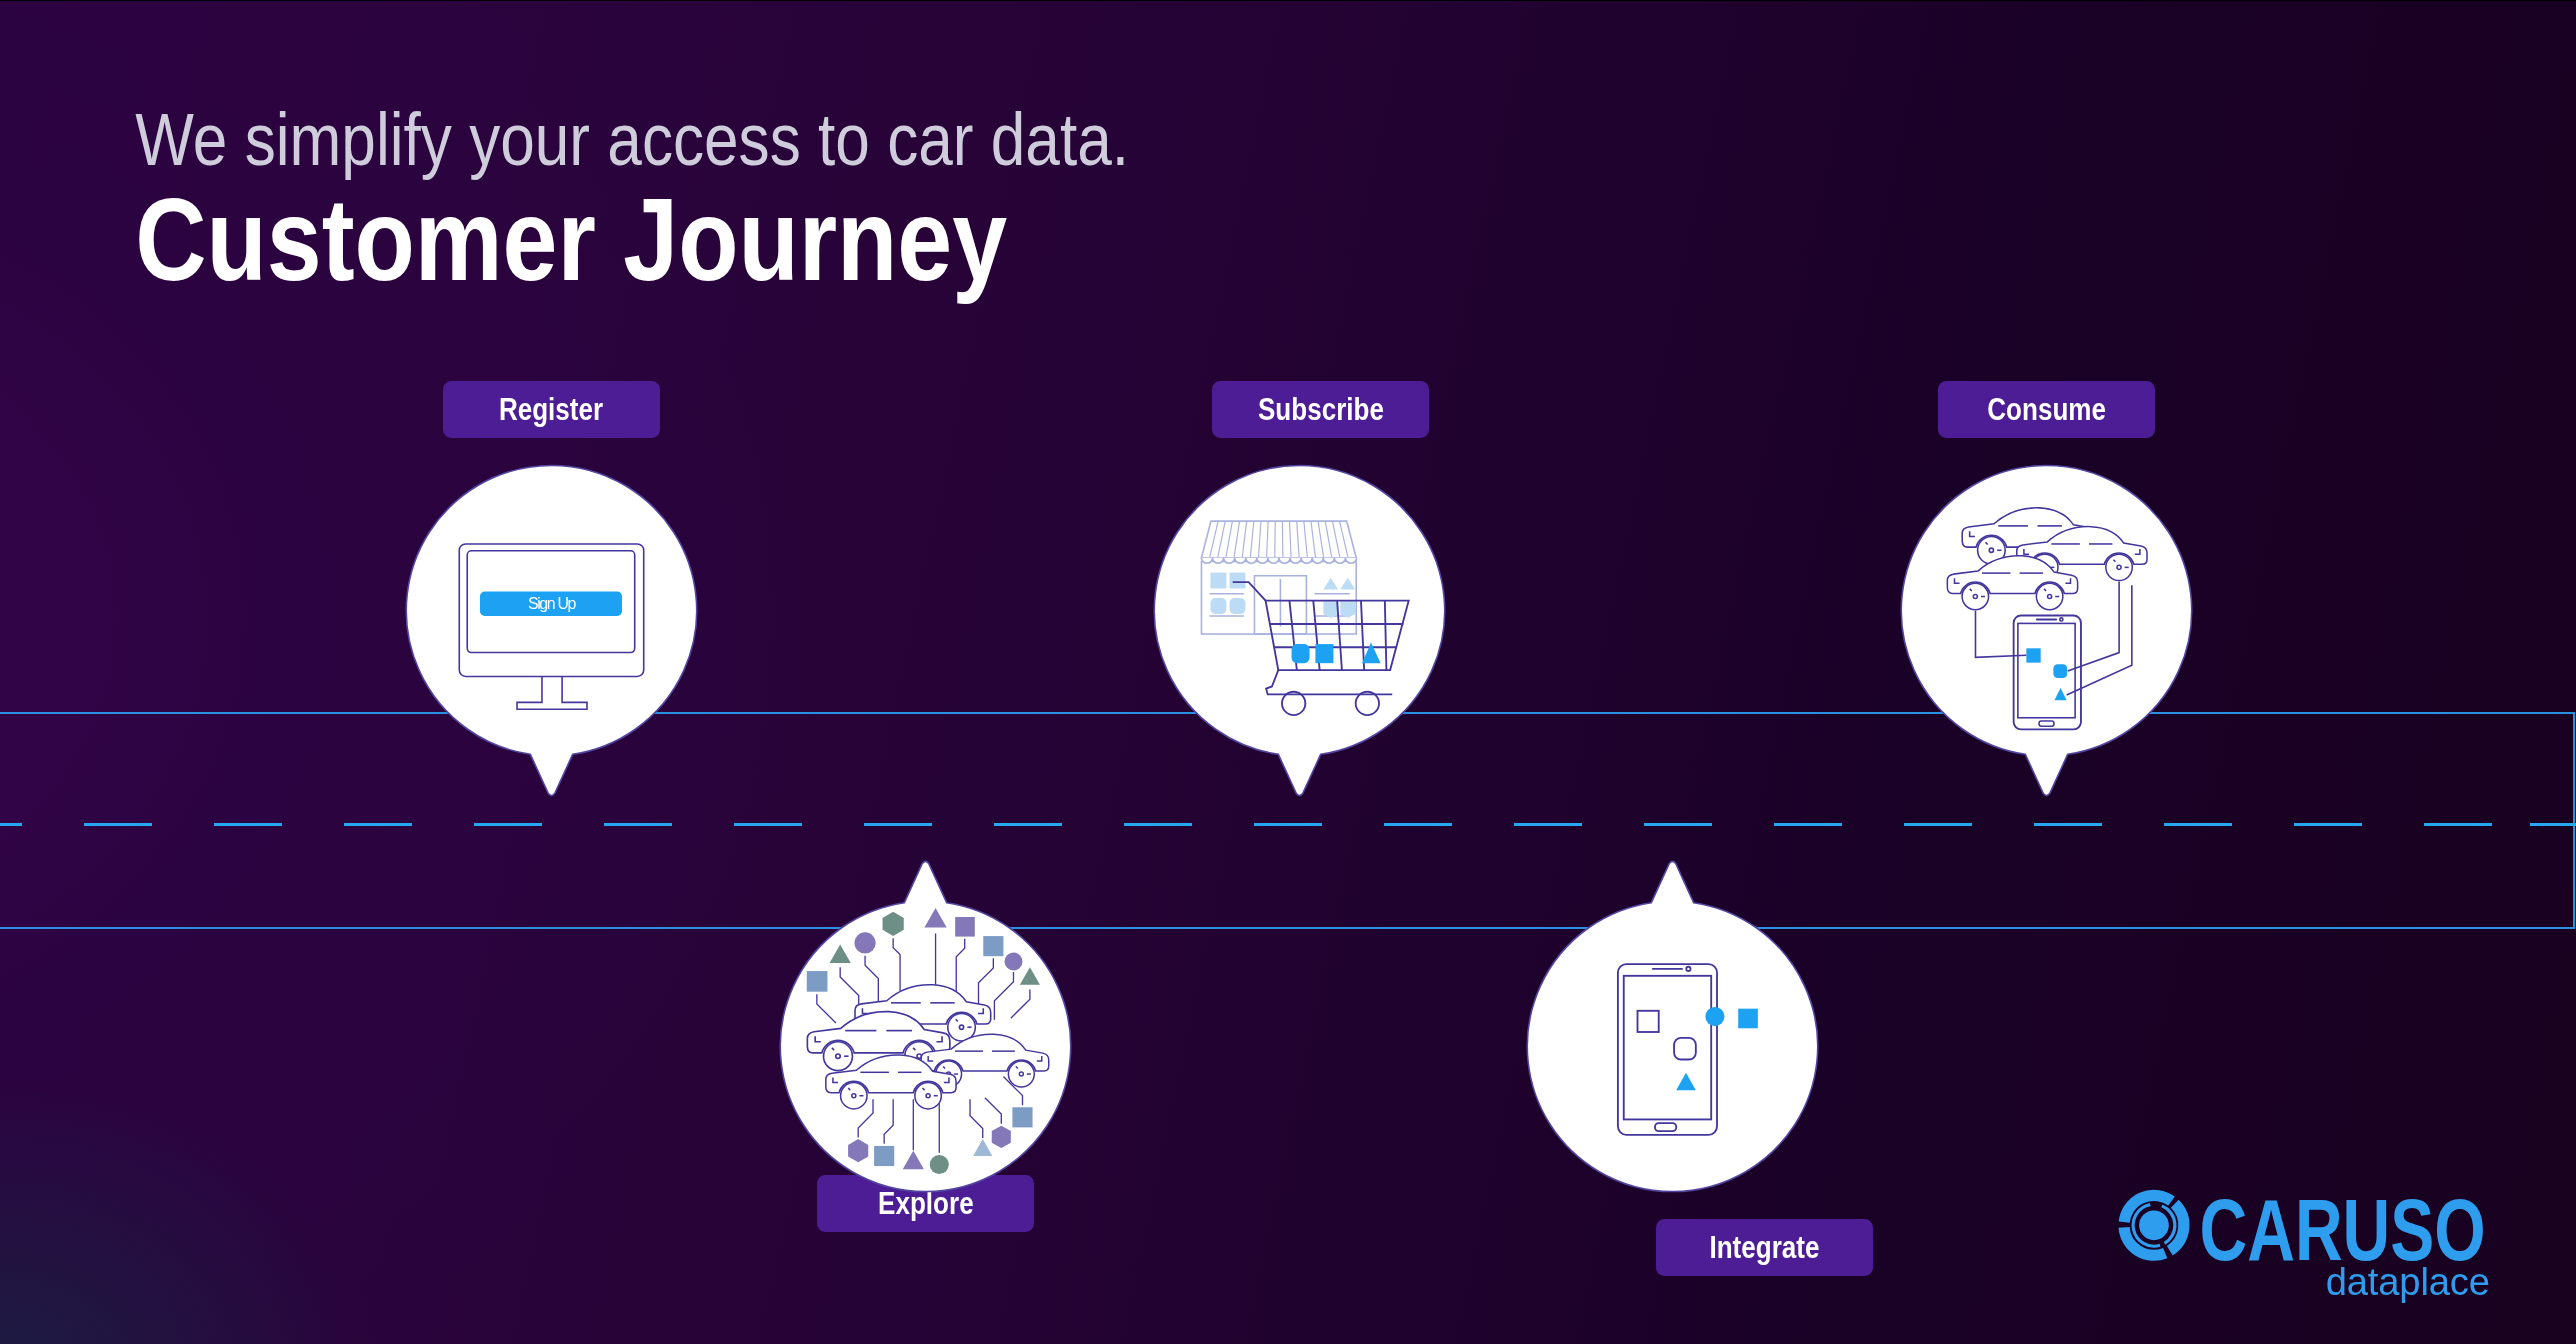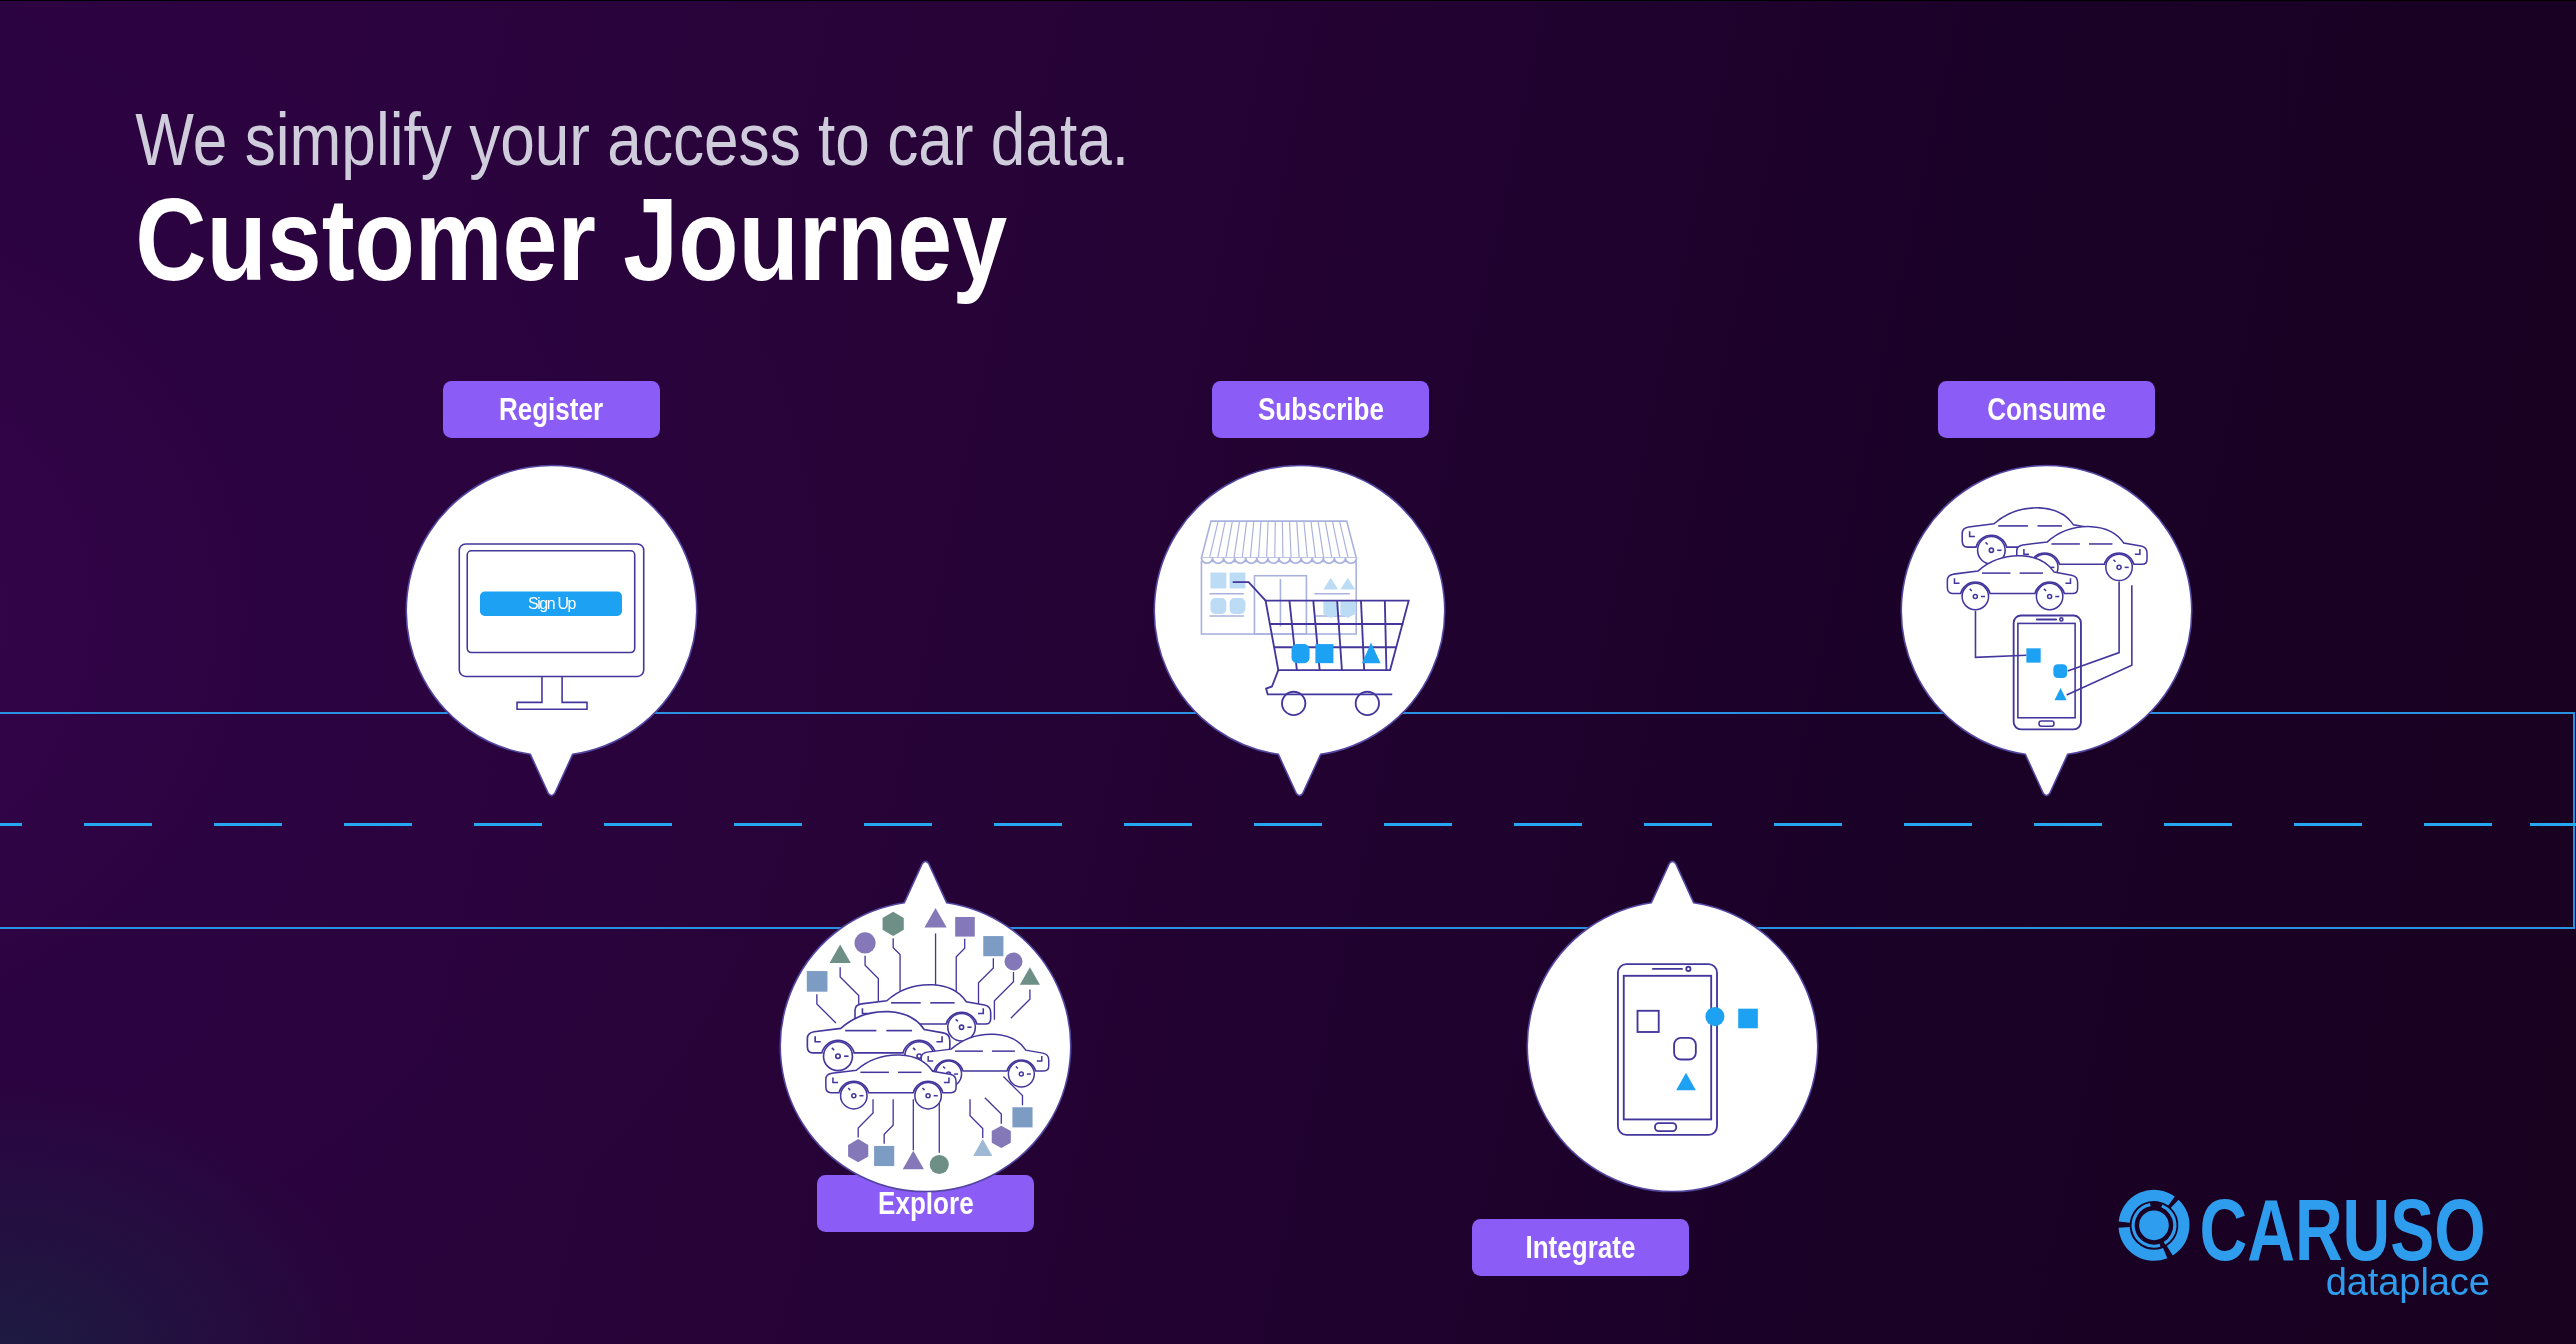--- a/index.html
+++ b/index.html
@@ -8,21 +8,21 @@
   font-family:"Liberation Sans",sans-serif;
   background:
    radial-gradient(689px 530px at 0% 102%, rgba(27,30,66,.95) 0%, rgba(27,30,66,0) 55%),
    radial-gradient(1484px 1219px at -10% 46%, rgba(54,5,77,1) 0%, rgba(43,3,64,.9) 40%, rgba(43,3,64,0) 75%),
    linear-gradient(102deg, #2e0342 0%, #260336 40%, #1a0127 72%, #190120 100%);
 }
 .rline{position:absolute;background:#2a90e2}
 .dash{position:absolute;left:0;top:823px;width:2576px;height:3.2px;
   background:repeating-linear-gradient(90deg,#25a7f2 0 68px,transparent 68px 130px);
   background-position:-46px 0;}
-.btn{position:absolute;width:217px;height:57px;background:#8b5cf6;border-radius:8.5px;
+.btn{position:absolute;width:217px;height:57px;background:#4c1d95;border-radius:8.5px;
   color:#fff;font-weight:700;font-size:31px;
   display:flex;align-items:center;justify-content:center}
 .btn span{display:block;transform:scaleX(0.84)}
 .bubble{position:absolute;width:371px;height:382px}
 </style>
 </head>
 <body>
 <div style="position:absolute;top:0;left:0;width:2576px;height:1.1px;background:#000"></div>
 <svg width="0" height="0" style="position:absolute">
 <defs>
@@ -68,21 +68,21 @@
   </div>
 <div class="btn" style="left:1212px;top:381px">
     <span>Subscribe</span>
   </div>
 <div class="btn" style="left:1938px;top:381px">
     <span>Consume</span>
   </div>
 <div class="btn" style="left:817px;top:1175px">
     <span>Explore</span>
   </div>
-<div class="btn" style="left:1472px;top:1219px">
+<div class="btn" style="left:1656px;top:1219px">
     <span>Integrate</span>
   </div>
 
 <svg class="bubble" style="left:366px;top:425px" viewBox="-350 -350 700 720">
   <path d="M -40,271 A 274,274 0 1 1 40,271 L 6,345 Q 0,353 -6,345 Z" fill="#ffffff" stroke="#5246a0" stroke-width="3"></path>
   <g stroke="#43379d" stroke-width="3" fill="none">
     <rect x="-174" y="-126" width="348" height="250" rx="12"></rect>
     <rect x="-159" y="-113" width="316" height="192" rx="8"></rect>
     <path d="M -18,124 L -18,173 L -65,173 L -65,186 L 67,186 L 67,173 L 20,173 L 20,124"></path>
   </g>

